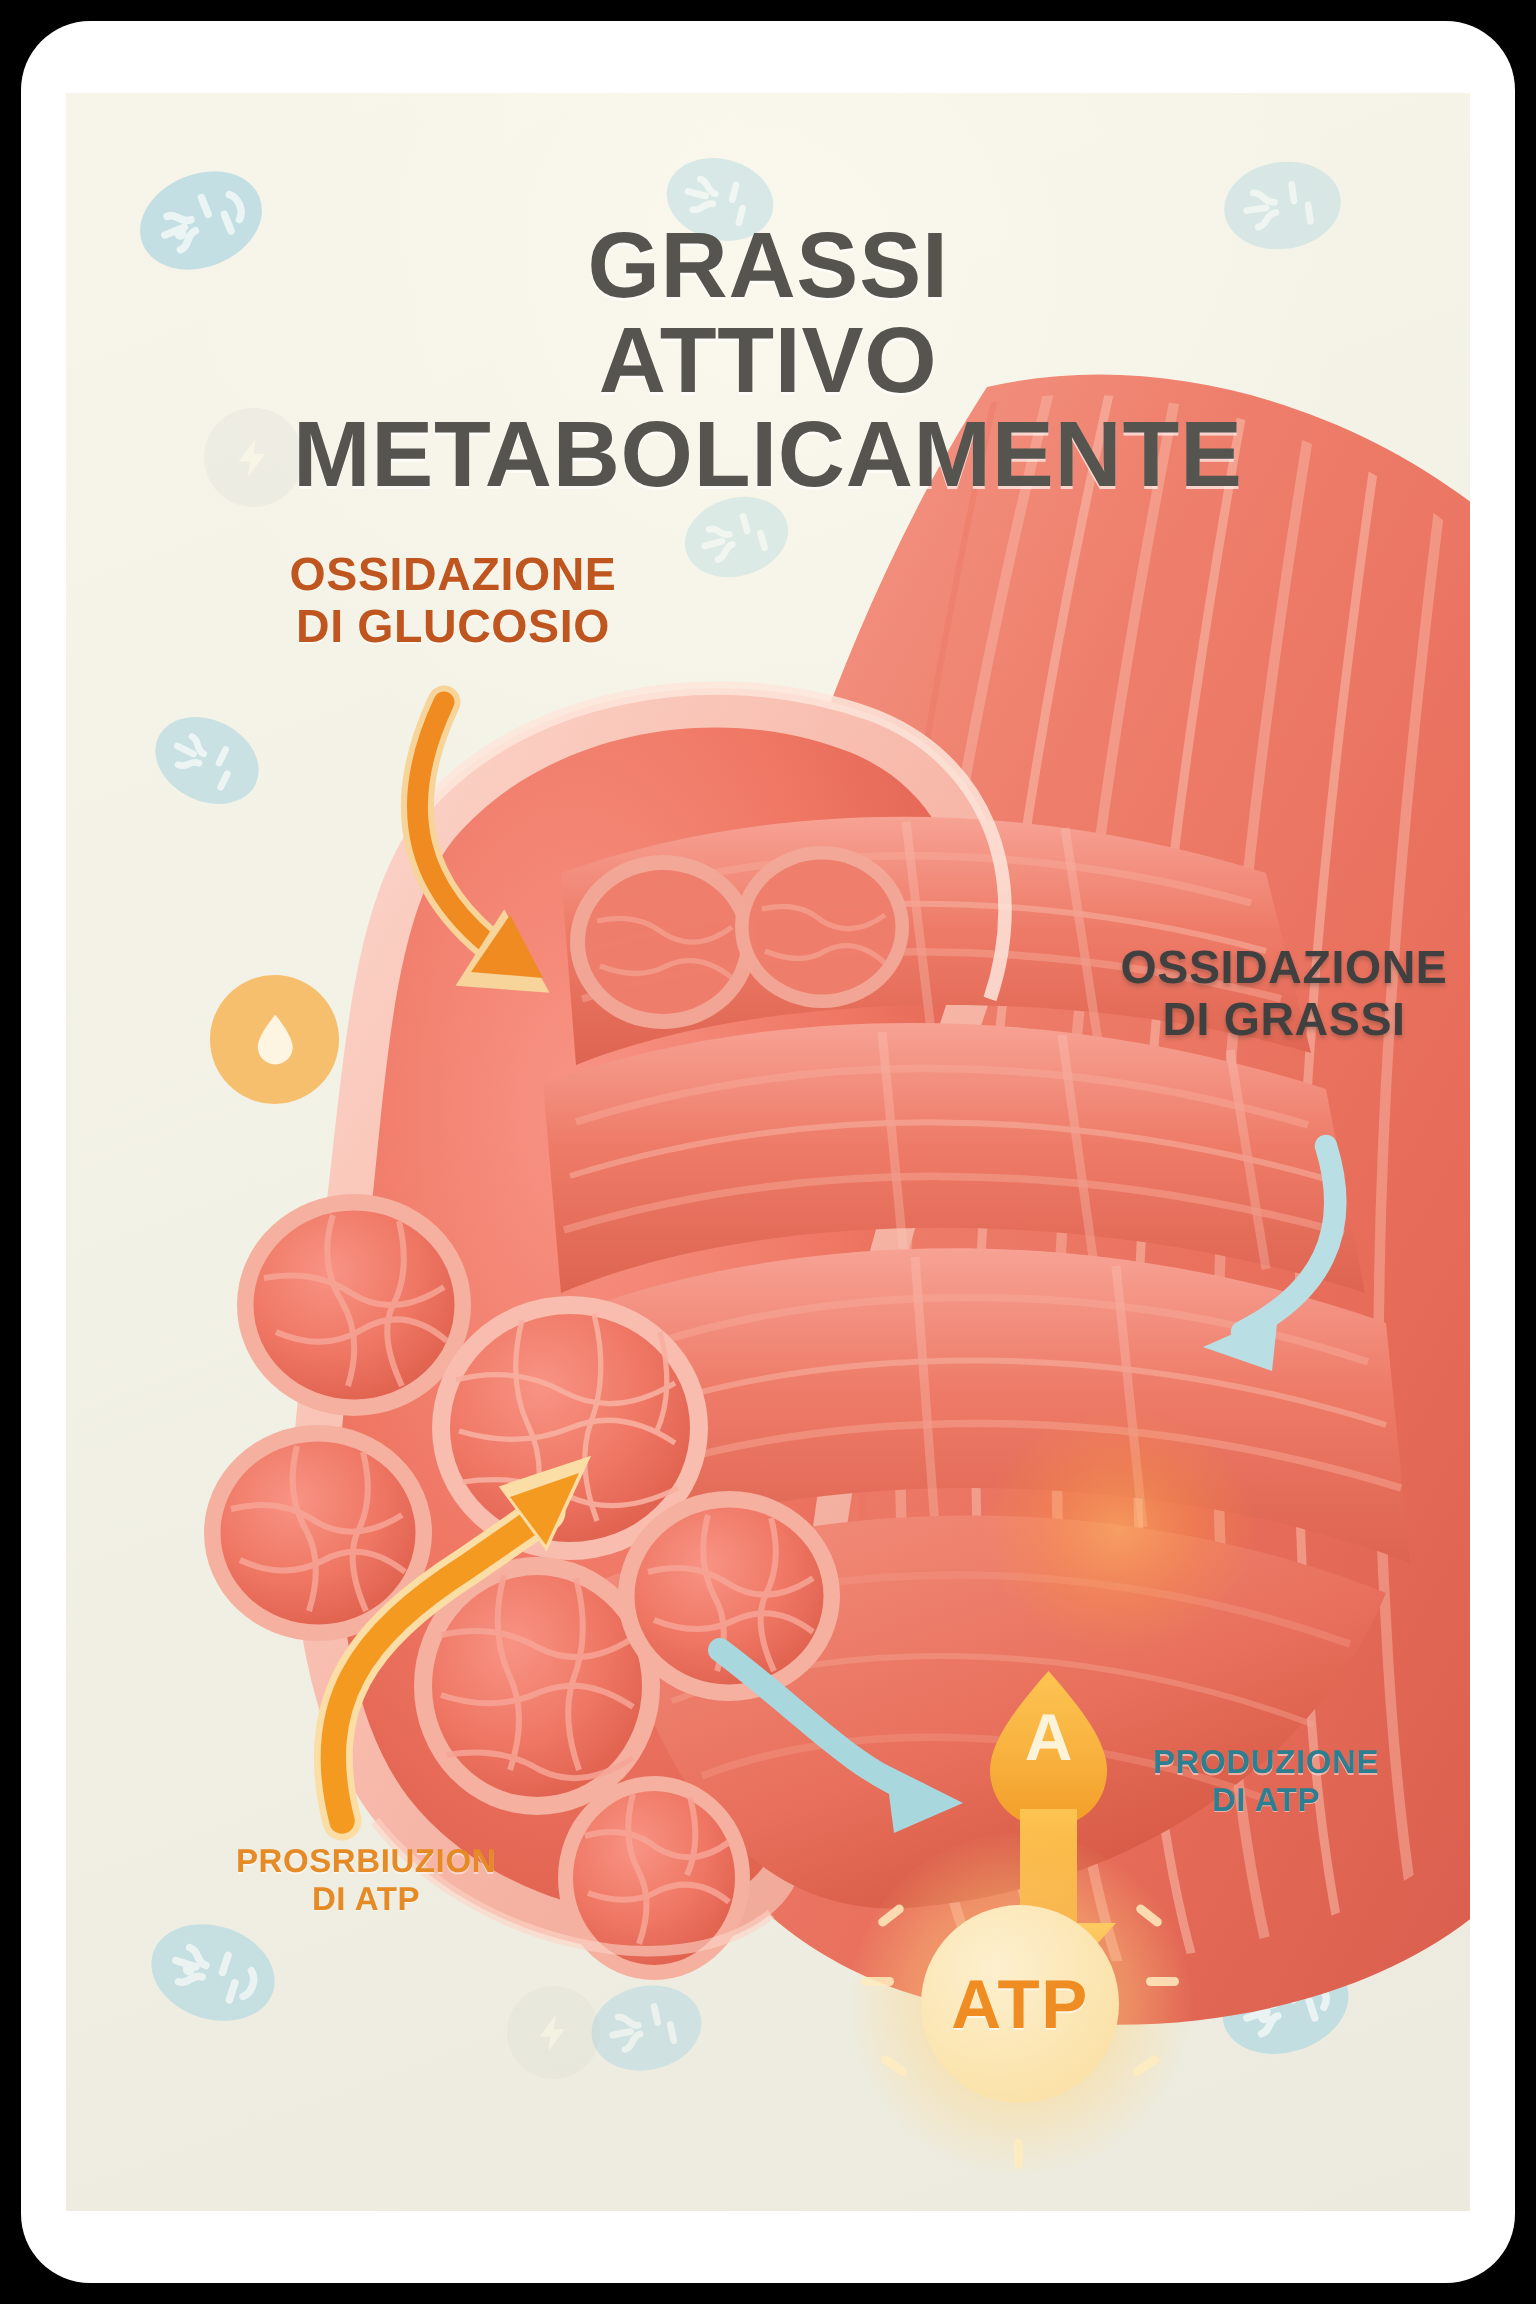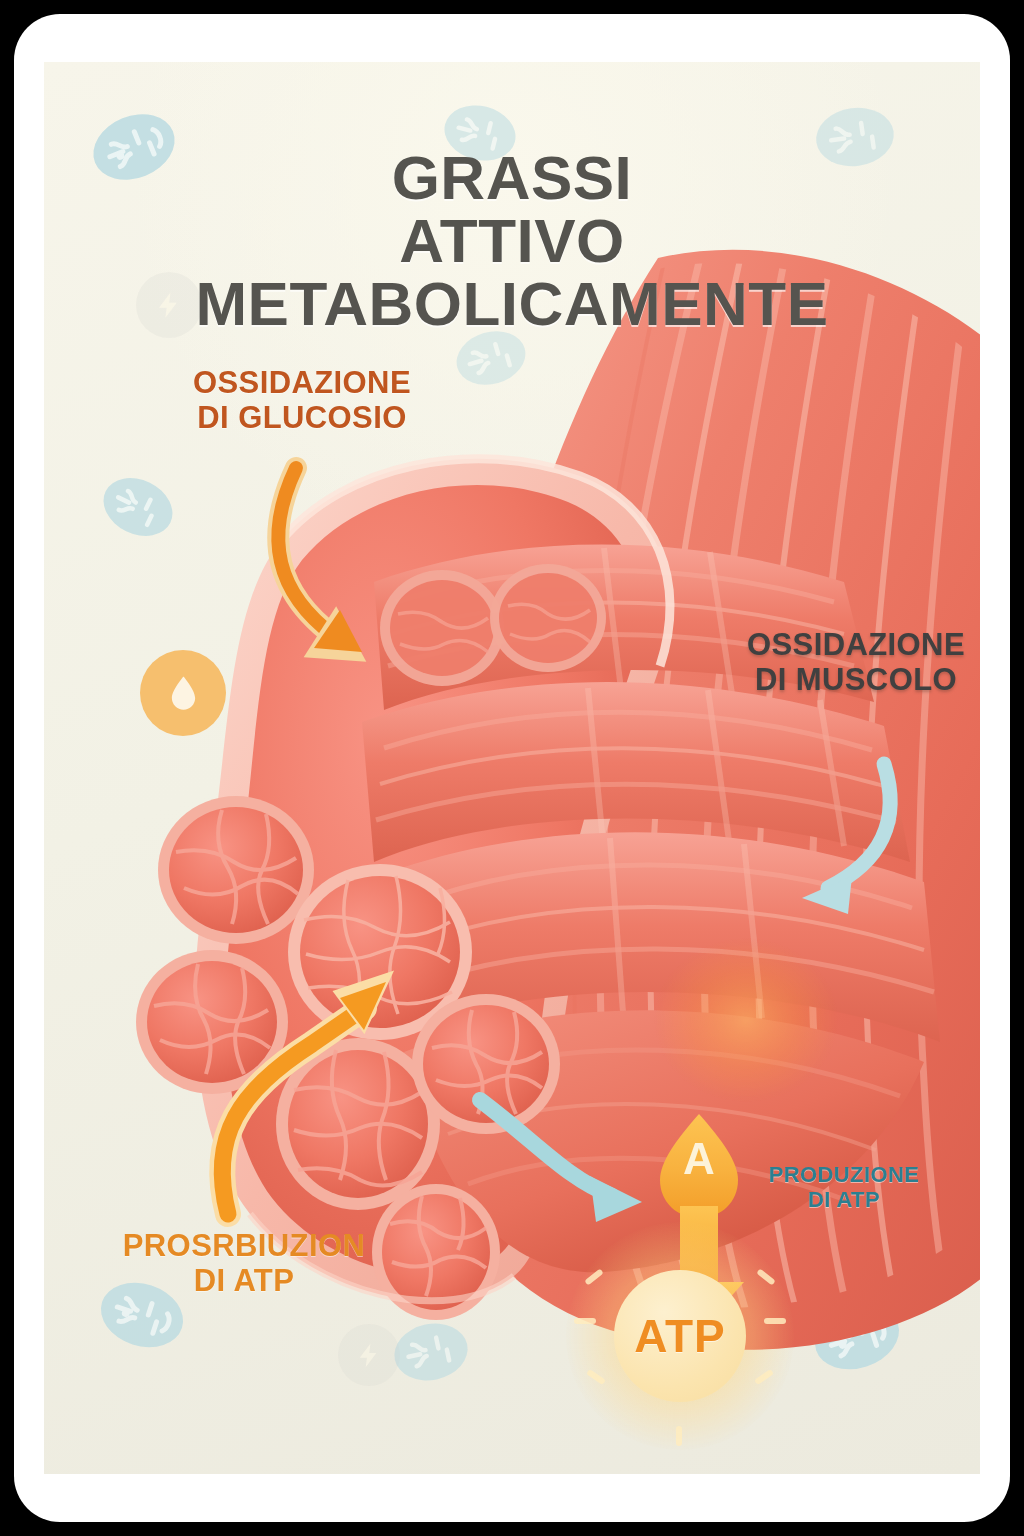--- a/index.html
+++ b/index.html
@@ -75,21 +75,21 @@
     text-align:center;
     letter-spacing:.4px;
   }
   .label span{display:block;}
   #label-glucose{left:98px;top:303px;width:320px;font-size:31px;color:#c0561f;
     text-shadow:0 1px 0 rgba(255,255,255,.55);}
   #label-fat{left:672px;top:565px;width:280px;font-size:31px;color:#404040;
     text-shadow:0 2px 3px rgba(90,60,50,.35);}
   #label-atp-prod{left:660px;top:1100px;width:280px;font-size:22px;color:#2b7f91;
     text-shadow:0 1px 0 rgba(255,255,255,.5);}
-  #label-atp-dist{left:40px;top:1166px;width:320px;font-size:31px;color:#e58a24;
+  #label-atp-dist{left:40px;top:1166px;width:320px;font-size:22px;color:#e58a24;
     text-shadow:0 1px 0 rgba(255,255,255,.5);}
 
   
   #atp-badge{
     position:absolute;left:556px;top:1194px;width:160px;height:160px;z-index:31;
   }
   #atp-badge .glow{
     position:absolute;inset:-34px;
     border-radius:50%;
     background:radial-gradient(circle,rgba(255,204,102,.62) 0%,rgba(255,214,130,.34) 45%,rgba(255,225,160,0) 72%);
@@ -496,21 +496,21 @@
       <span>METABOLICAMENTE</span>
     </h1>
 
     <div class="label" id="label-glucose">
       <span>OSSIDAZIONE</span>
       <span>DI GLUCOSIO</span>
     </div>
 
     <div class="label" id="label-fat">
       <span>OSSIDAZIONE</span>
-      <span>DI MUSCOLO</span>
+      <span>DI GRASSI</span>
     </div>
 
     <div class="label" id="label-atp-prod">
       <span>PRODUZIONE</span>
       <span>DI ATP</span>
     </div>
 
     <div class="label" id="label-atp-dist">
       <span>PROSRBIUZION</span>
       <span>DI ATP</span>

